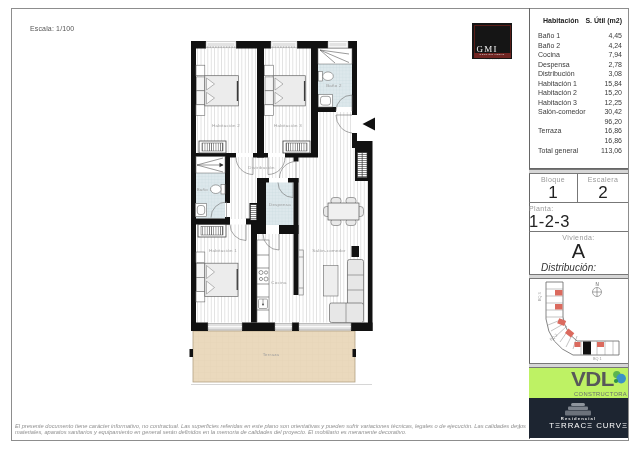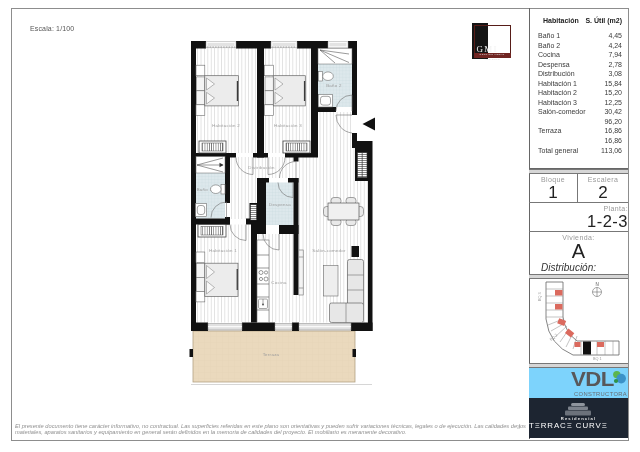--- a/index.html
+++ b/index.html
@@ -6,21 +6,21 @@
 body{width:640px;height:452px;position:relative;background:#fff;font-family:"Liberation Sans",sans-serif;overflow:hidden}
 .abs{position:absolute}
 </style>
 </head>
 <body>
 
 <div class="abs" style="left:11px;top:8px;width:616px;height:431px;border:1px solid #8d8d8d"></div>
 
 <div class="abs" style="left:30px;top:25px;font-size:7px;color:#555;letter-spacing:0.15px">Escala: 1/100</div>
 
-<div class="abs" style="left:472px;top:23px;width:16px;height:36px;background:#151515">
+<div class="abs" style="left:472px;top:23px;width:40px;height:36px;background:#151515">
   <div class="abs" style="left:1.5px;top:1.5px;width:35px;height:31px;border:0.8px solid #571d18"></div>
   <div class="abs" style="left:4.5px;top:20.5px;font-family:'Liberation Serif',serif;font-size:9px;color:#f2f2f2;letter-spacing:1.2px">GMI</div>
   <div class="abs" style="left:1.5px;top:30px;width:37px;height:4.5px;background:#702522;color:#ddd;font-size:2.5px;text-align:center;line-height:4.5px;letter-spacing:0.4px">GESTIÓN MEDIO AMBIENTE</div>
 </div>
 
 <svg class="abs" style="left:185px;top:33px" width="200" height="360" viewBox="185 33 200 360">
 <defs>
 <pattern id="fv" width="3.4" height="8" patternUnits="userSpaceOnUse">
   <rect width="3.4" height="8" fill="#fff"></rect>
         <rect x="0" width="0.8" height="8" fill="#dcdcdc"></rect>
@@ -485,21 +485,21 @@
   <div class="abs" style="left:0;top:0;width:48px;height:28px;border-right:1px solid #777;text-align:center">
     <div style="font-size:7px;color:#999;margin-top:2.5px;letter-spacing:0.4px">Bloque</div>
     <div style="font-size:17px;color:#222;margin-top:-0.5px">1</div>
   </div>
   <div class="abs" style="left:49px;top:0;width:50px;height:28px;text-align:center">
     <div style="font-size:7px;color:#999;margin-top:2.5px;letter-spacing:0.4px">Escalera</div>
     <div style="font-size:17px;color:#222;margin-top:-0.5px">2</div>
   </div>
 </div>
 
-<div class="abs" style="left:529px;top:202.5px;width:99px;height:28.5px;border-bottom:1px solid #777;text-align:right">
+<div class="abs" style="left:529px;top:202.5px;width:99px;height:28.5px;border-bottom:1px solid #777;text-align:left">
   <div style="font-size:7px;color:#999;margin-top:2px;letter-spacing:0.4px">Planta:</div>
   <div style="font-size:16.5px;color:#222;margin-top:0px;letter-spacing:0.5px">1-2-3</div>
 </div>
 
 <div class="abs" style="left:529px;top:231px;width:99px;height:42px;text-align:center">
   <div style="font-size:7px;color:#999;margin-top:3px;letter-spacing:0.4px">Vivienda:</div>
   <div style="font-size:20px;color:#222;margin-top:-1px">A</div>
   <div style="font-size:10px;font-style:italic;color:#333;margin-top:-1.5px;margin-right:20px">Distribución:</div>
 </div>
 
@@ -533,35 +533,35 @@
 
 <g fill="#999" font-size="3.8">
 <text x="12" y="22" transform="rotate(-90 12 22)">BQ 3</text>
 <text x="22" y="62" transform="rotate(-40 22 62)">BQ 2</text>
 <text x="64" y="81">BQ 1</text>
 </g>
 </svg>
 
 <div class="abs" style="left:529px;top:362.5px;width:99px;height:3px;background:#d6d6d6;border-top:1px solid #777;border-bottom:1px solid #777"></div>
 
-<div class="abs" style="left:529px;top:367.5px;width:99px;height:30.5px;background:#7dd3fc">
+<div class="abs" style="left:529px;top:367.5px;width:99px;height:30.5px;background:#bef264">
   <div class="abs" style="left:42px;top:0.5px;font-size:23px;font-weight:bold;color:#58585a;letter-spacing:-0.6px;transform:scale(0.97,0.85);transform-origin:left top">VDL</div>
   <svg class="abs" style="left:83px;top:2px" width="15" height="16" viewBox="0 0 15 16">
     <circle cx="4.8" cy="4.6" r="3.7" fill="#5cb54e"></circle>
     <circle cx="9.2" cy="8.6" r="4.8" fill="#3b92c8"></circle>
     <circle cx="4" cy="11" r="2.1" fill="#2e9247"></circle>
   </svg>
   <div class="abs" style="left:45px;top:23.5px;font-size:5.8px;color:#6a6d71;letter-spacing:0.35px">CONSTRUCTORA</div>
 </div>
 
 <div class="abs" style="left:529px;top:398px;width:99px;height:40px;background:#1d2531">
   <svg class="abs" style="left:36px;top:5px" width="26" height="13" viewBox="0 0 26 13">
     <rect x="6" y="0" width="14" height="3" rx="1.5" fill="#8f959d"></rect>
     <rect x="3" y="3.5" width="20" height="3.5" rx="1" fill="#7d838c"></rect>
     <rect x="0" y="7.5" width="26" height="5" rx="1" fill="#6c727b"></rect>
   </svg>
   <div class="abs" style="left:0;top:18px;width:99px;text-align:center;font-size:4.2px;font-weight:bold;color:#e8e8e8;letter-spacing:1.1px">Residencial</div>
-  <div class="abs" style="left:0;top:23px;width:99px;text-align:left;font-size:7.9px;color:#fff;letter-spacing:0.9px">TΞRRACΞ CURVΞ</div>
+  <div class="abs" style="left:0;top:23px;width:99px;text-align:right;font-size:7.9px;color:#fff;letter-spacing:0.9px">TΞRRACΞ CURVΞ</div>
 </div>
 
 <div class="abs" style="left:517px;top:425px;font-size:3.5px;color:#999;transform:rotate(-90deg)">04</div>
 
 <div class="abs" style="left:15px;top:423px;width:512px;font-size:5.7px;font-style:italic;color:#8f8f8f;line-height:6px">El presente documento tiene carácter informativo, no contractual. Las superficies referidas en este plano son orientativas y pueden sufrir variaciones técnicas, legales o de ejecución. Las calidades de los materiales, aparatos sanitarios y equipamiento en general serán definidos en la memoria de calidades del proyecto. El mobiliario es meramente decorativo.</div>
 
 </body></html>

